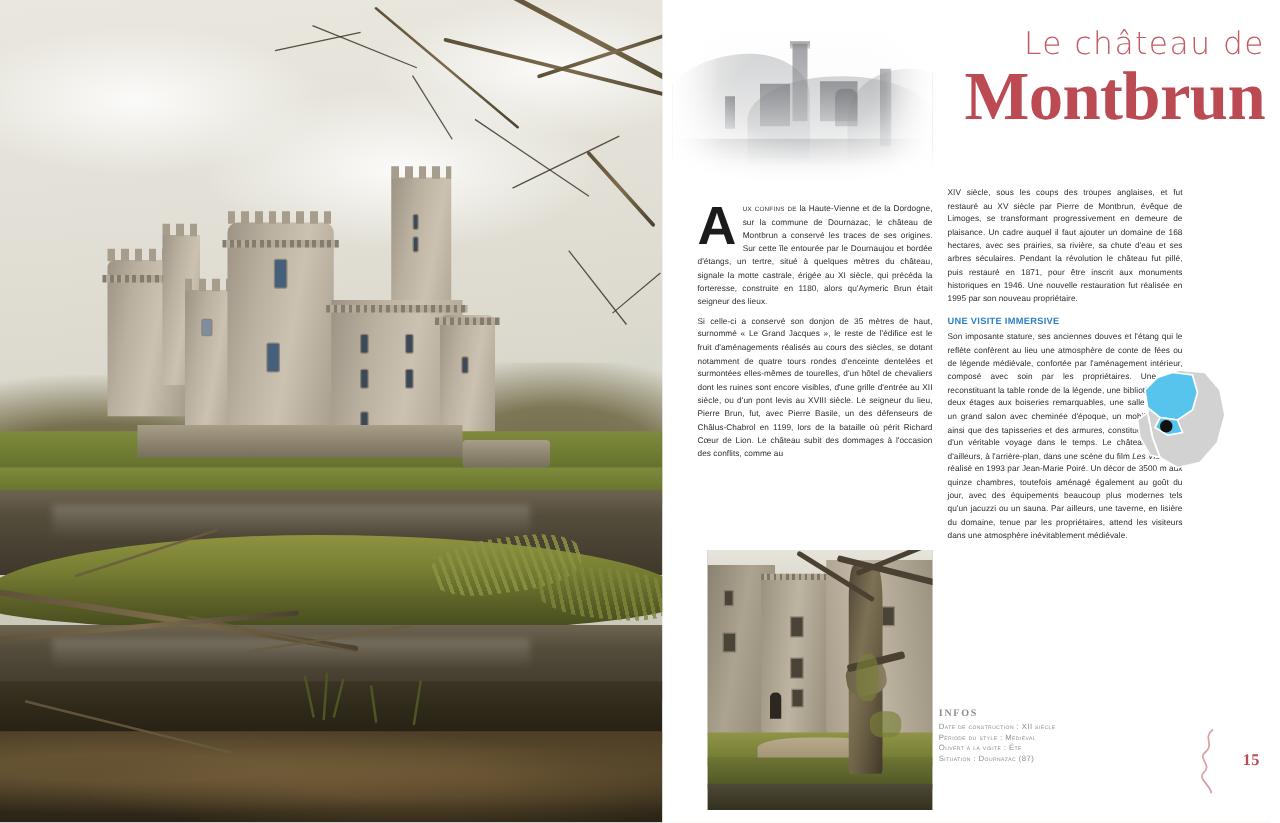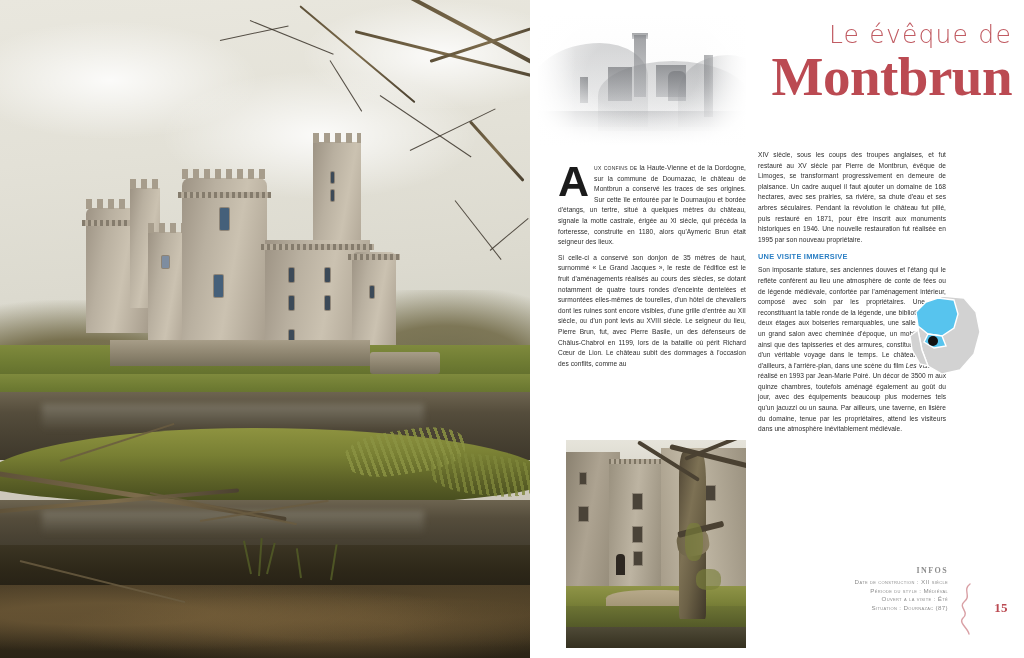--- a/index.html
+++ b/index.html
@@ -228,22 +228,22 @@
     border-radius:40%; transform: rotate(-9deg);
   }
   .cy-limb { position:absolute; background:#4a4132; transform-origin:left center; border-radius:2px; }
   .cy-moss { position:absolute; background:#79803a; opacity:.65; border-radius:40%; }
 
   
   #map-wrap { position: absolute; left: 368px; top: 292px; width: 88px; height: 86px; }
 
   
   #infos {
-    position: absolute; right: 76px; top: 566px;
-    width: 210px; text-align: right;
+    position: absolute; right: 63px; top: 566px;
+    width: 210px; text-align: left;
     color: #8d8d8d;
     font-family: "Liberation Sans", sans-serif;
   }
   #infos-title {
     font-family: "Liberation Serif", serif;
     font-size: 8px; font-weight: 700; letter-spacing: 1.4px;
     color: #8d8d8d; margin-bottom: 3px;
   }
   .info-line {
     font-size: 6.2px; line-height: 8.6px;
@@ -380,21 +380,21 @@
       <div class="eng-ruin" style="left:94px;top:18px;width:16px;height:6px;"></div>
       <div class="eng-ruin" style="left:70px;top:52px;width:24px;height:34px;"></div>
       <div class="eng-ruin" style="left:118px;top:50px;width:30px;height:32px;"></div>
       <div class="eng-ruin" style="left:130px;top:56px;width:18px;height:30px;border-radius:6px 6px 0 0;"></div>
       <div class="eng-ruin" style="left:166px;top:40px;width:9px;height:62px;"></div>
       <div class="eng-ruin" style="left:42px;top:62px;width:8px;height:26px;"></div>
       <div class="eng-ground"></div>
     </div>
 
     <div id="title-block">
-      <div id="kicker">Le évêque de</div>
+      <div id="kicker">Le château de</div>
       <div id="maintitle">Montbrun</div>
     </div>
 
     <div class="col" id="col1">
       <p class="body-p">
         <span id="dropcap">A</span><span class="smallcaps">ux confins de</span><span> la Haute-Vienne et de la Dordogne, sur la commune de Dournazac, le château de Montbrun a conservé les traces de ses origines. Sur cette île entourée par le Dournaujou et bordée d'étangs, un tertre, situé à quelques mètres du château, signale la motte castrale, érigée au XI siècle, qui précéda la forteresse, construite en 1180, alors qu'Aymeric Brun était seigneur des lieux.</span>
       </p>
       <p class="body-p">Si celle-ci a conservé son donjon de 35 mètres de haut, surnommé « Le Grand Jacques », le reste de l'édifice est le fruit d'aménagements réalisés au cours des siècles, se dotant notamment de quatre tours rondes d'enceinte dentelées et surmontées elles-mêmes de tourelles, d'un hôtel de chevaliers dont les ruines sont encore visibles, d'une grille d'entrée au XII siècle, ou d'un pont levis au XVIII siècle. Le seigneur du lieu, Pierre Brun, fut, avec Pierre Basile, un des défenseurs de Châlus-Chabrol en 1199, lors de la bataille où périt Richard Cœur de Lion. Le château subit des dommages à l'occasion des conflits, comme au</p>
     </div>
 

